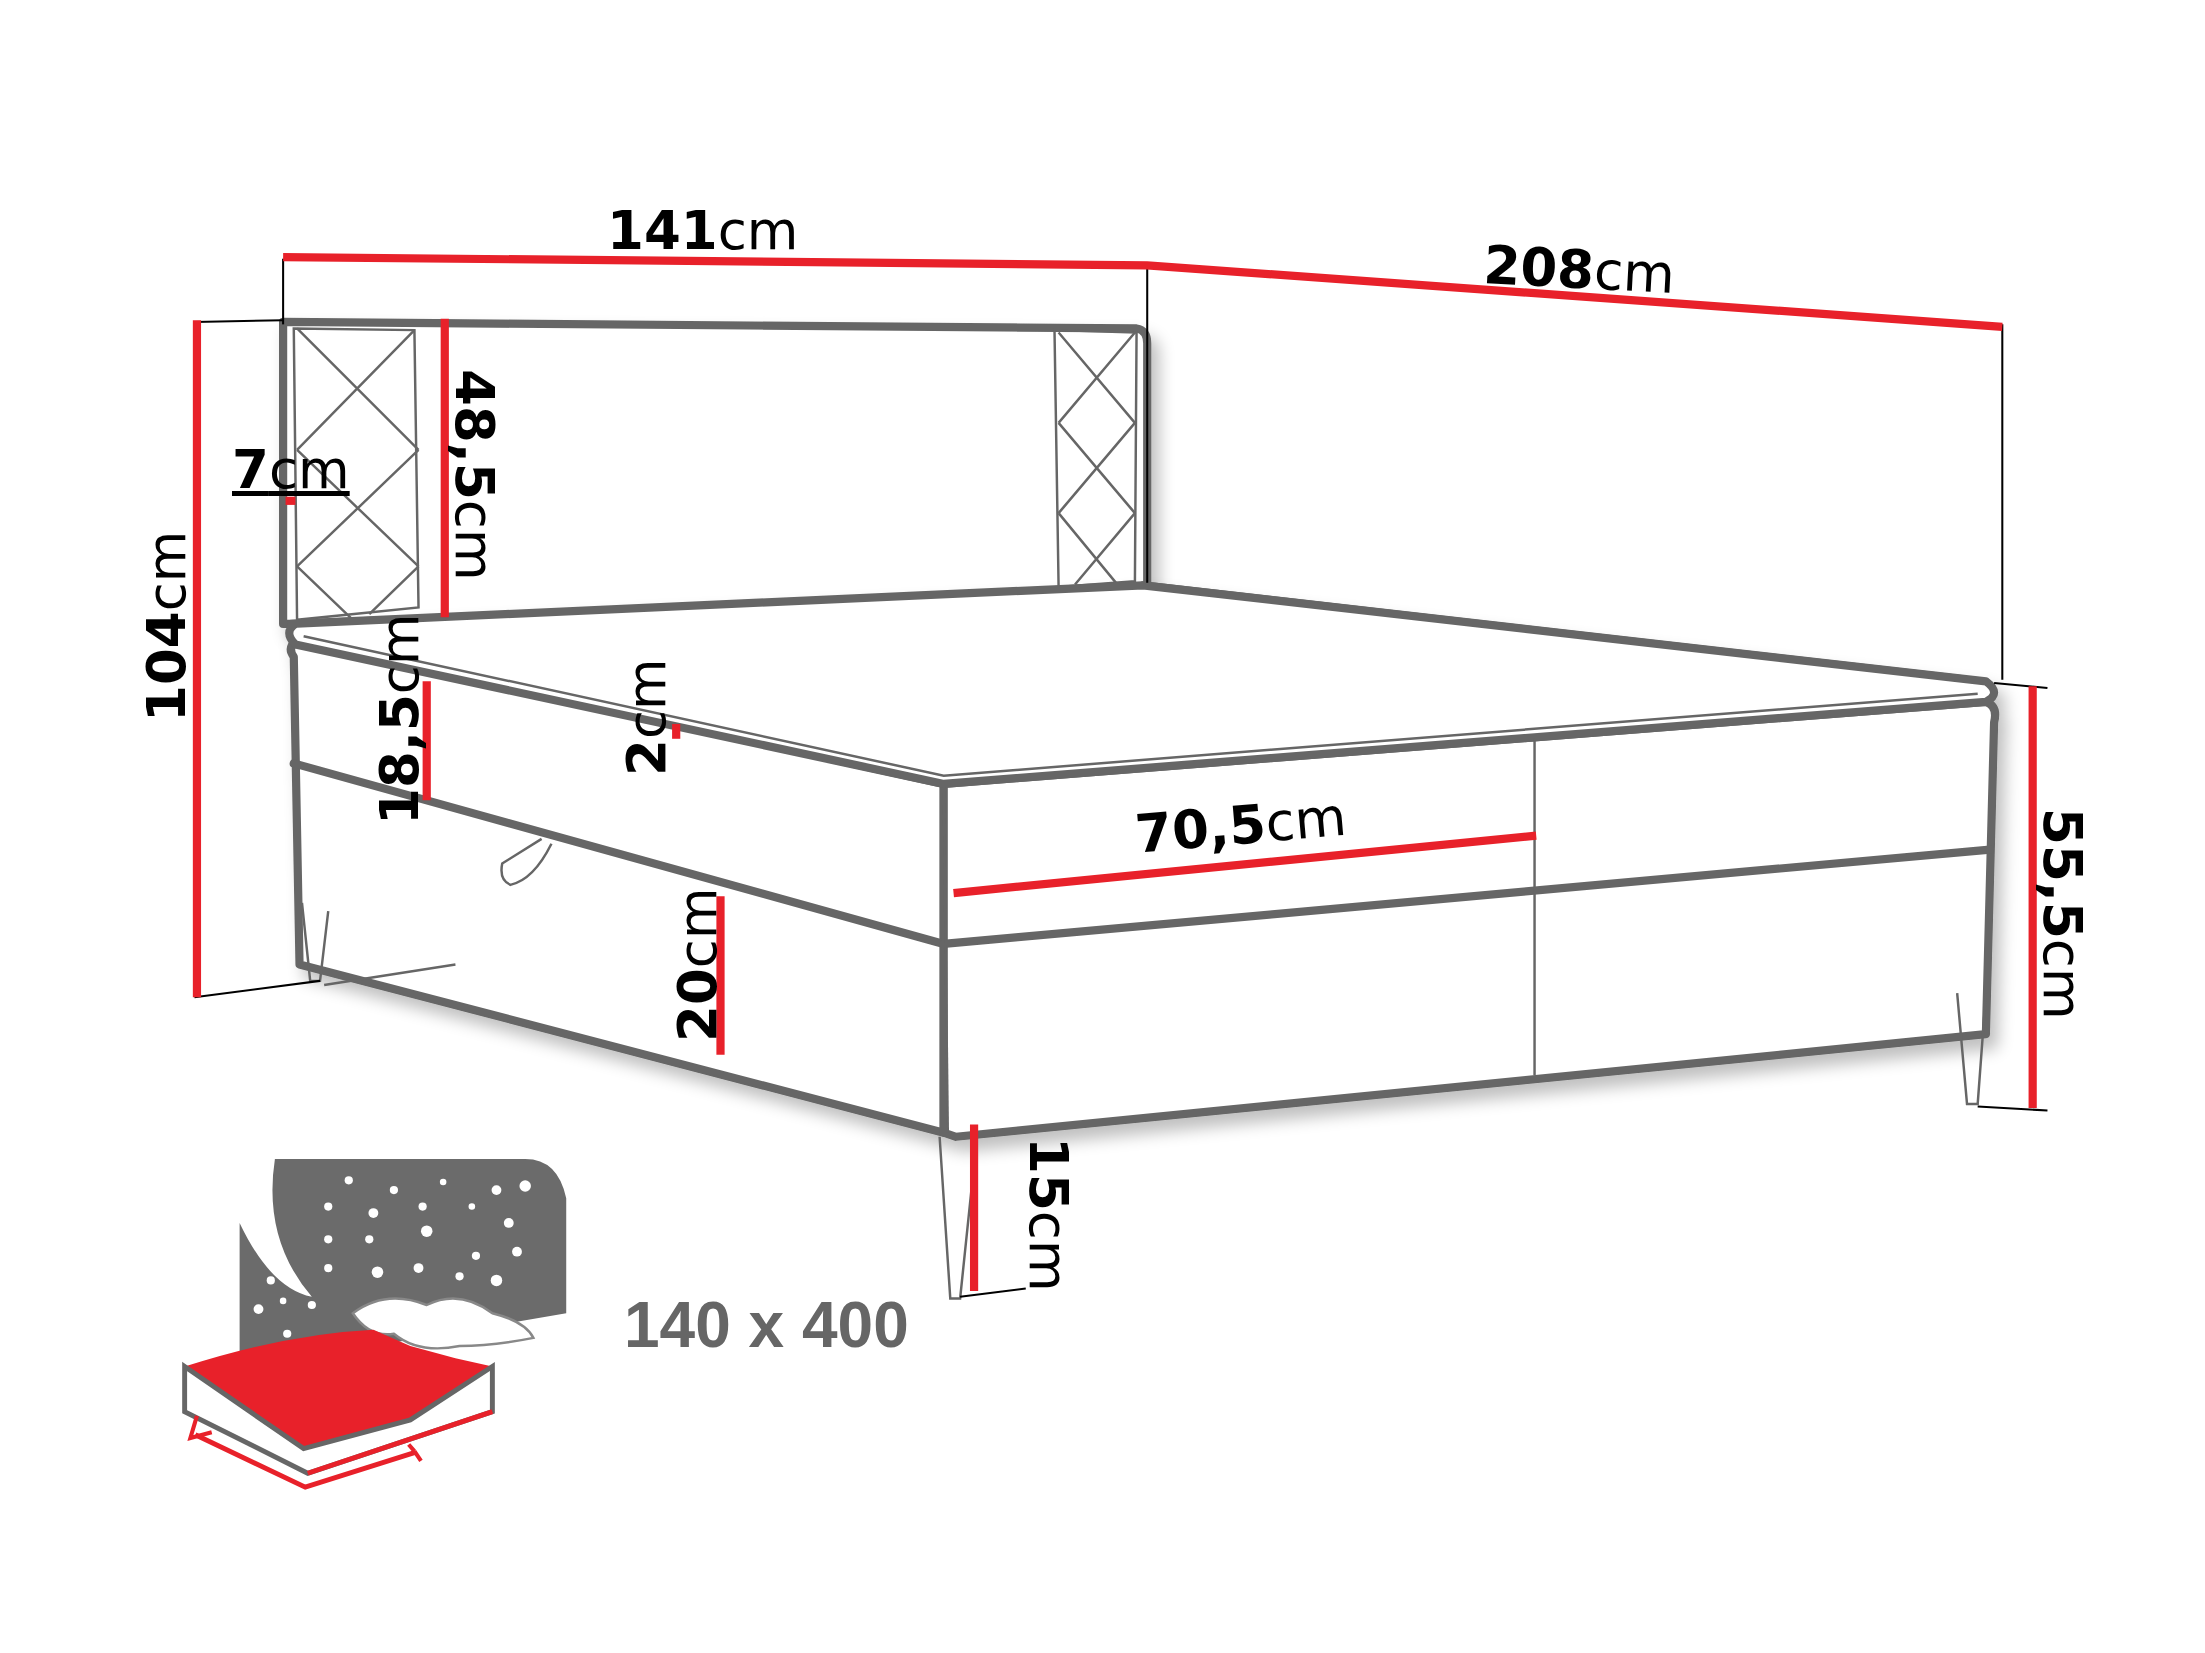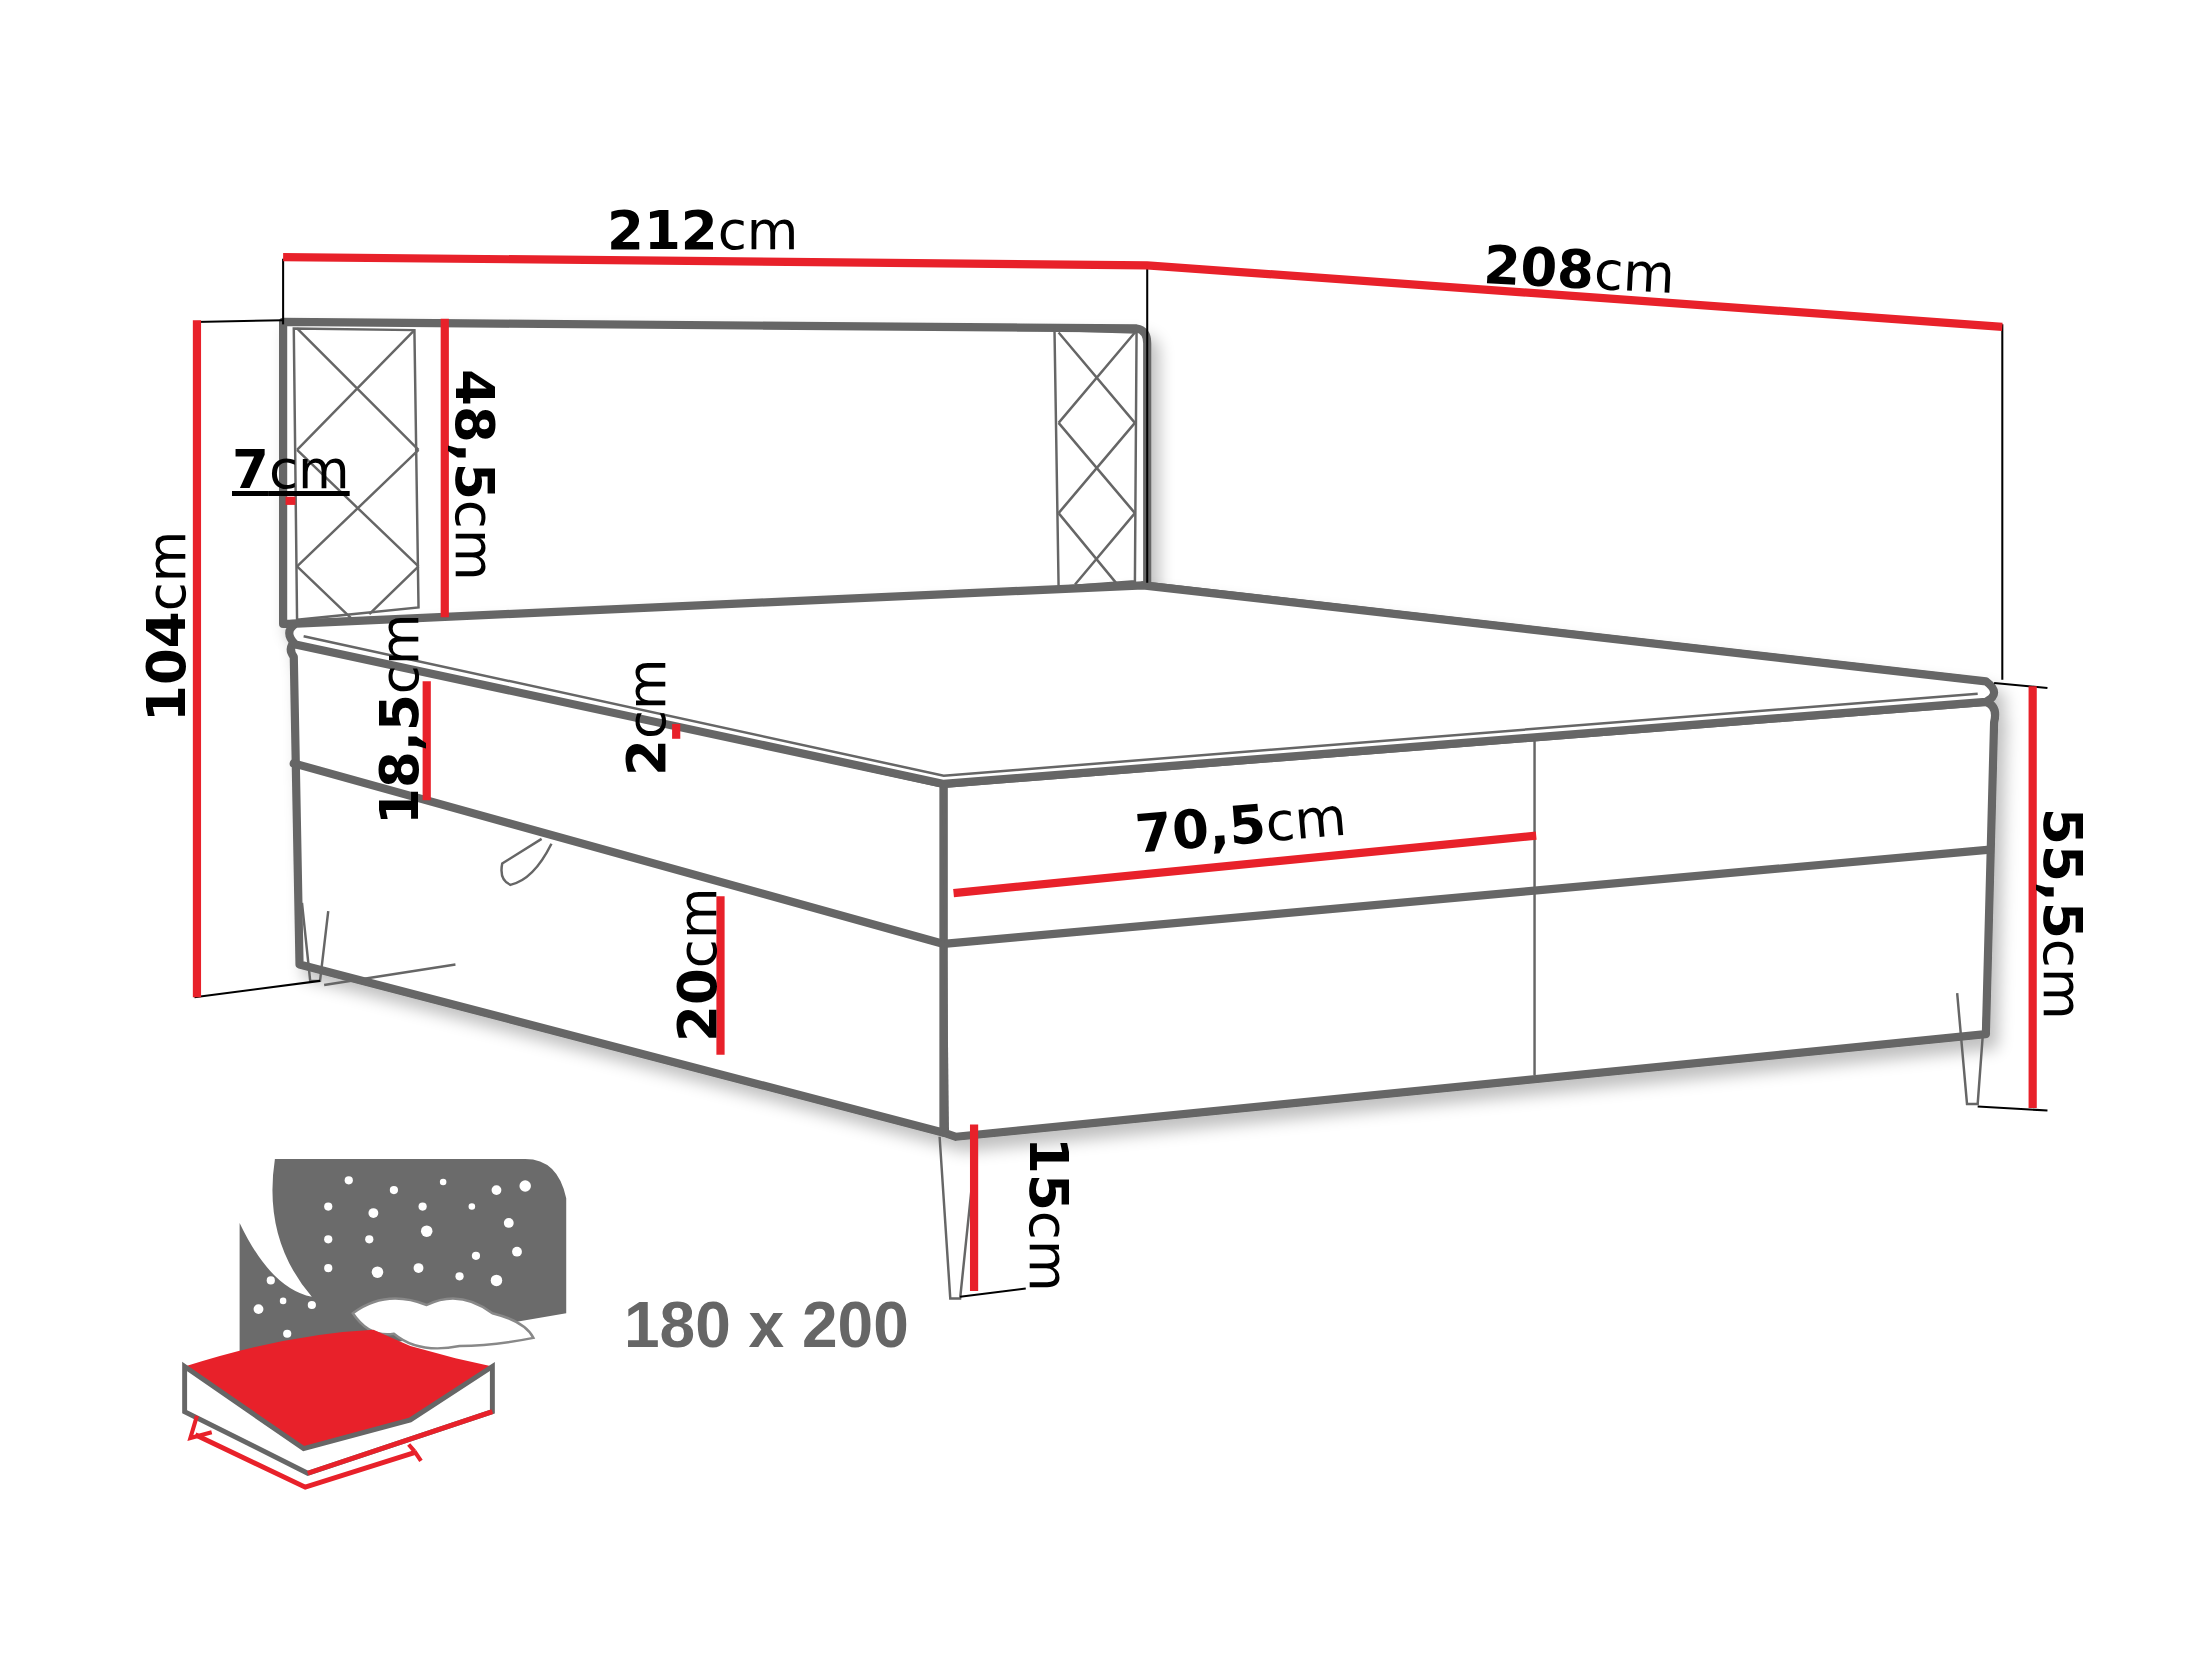--- a/index.html
+++ b/index.html
@@ -132,21 +132,21 @@
     <path d="M225,1665 Q350,1625 455,1620 L500,1640 L555,1655 L600,1665 L500,1730 L370,1765 Z" fill="#e8212a"></path>
     <path d="M225,1665 L370,1765 L500,1730 L600,1665 L600,1720 L375,1795 L225,1720 Z" fill="#ffffff" stroke="#666" stroke-width="6"></path>
     <path d="M238,1748 L372,1812 L505,1770" fill="none" stroke="#e8212a" stroke-width="6"></path>
     <path d="M240,1725 L232,1752 L258,1745" fill="none" stroke="#e8212a" stroke-width="5"></path>
     <path d="M505,1768 L498,1760 M505,1768 L513,1780" fill="none" stroke="#e8212a" stroke-width="5"></path>
     <line x1="375" y1="1795" x2="600" y2="1720" stroke="#e8212a" stroke-width="6"></line>
   </g>
 </svg>
 
 <div class="lbl" style="left:607px; top:204px;">
-  <span class="num">212</span><span class="unit">cm</span>
+  <span class="num">141</span><span class="unit">cm</span>
 </div>
 
 <div class="lbl" style="left:1485px; top:238px; transform: rotate(3deg); transform-origin:0 0;">
   <span class="num">208</span><span class="unit">cm</span>
 </div>
 
 <div class="lbl rot-ccw" style="left:140px; top:722px;">
   <span class="num">104</span><span class="unit">cm</span>
 </div>
 
@@ -175,14 +175,14 @@
 </div>
 
 <div class="lbl rot-cw" style="left:1075px; top:1137px;">
   <span class="num">15</span><span class="unit">cm</span>
 </div>
 
 <div class="lbl rot-cw" style="left:2089px; top:808px;">
   <span class="num">55,5</span><span class="unit">cm</span>
 </div>
 
-<div class="size-label" style="left:624px; top:1293px;">180 x 200</div>
+<div class="size-label" style="left:624px; top:1293px;">140 x 400</div>
 
 
 </body></html>

